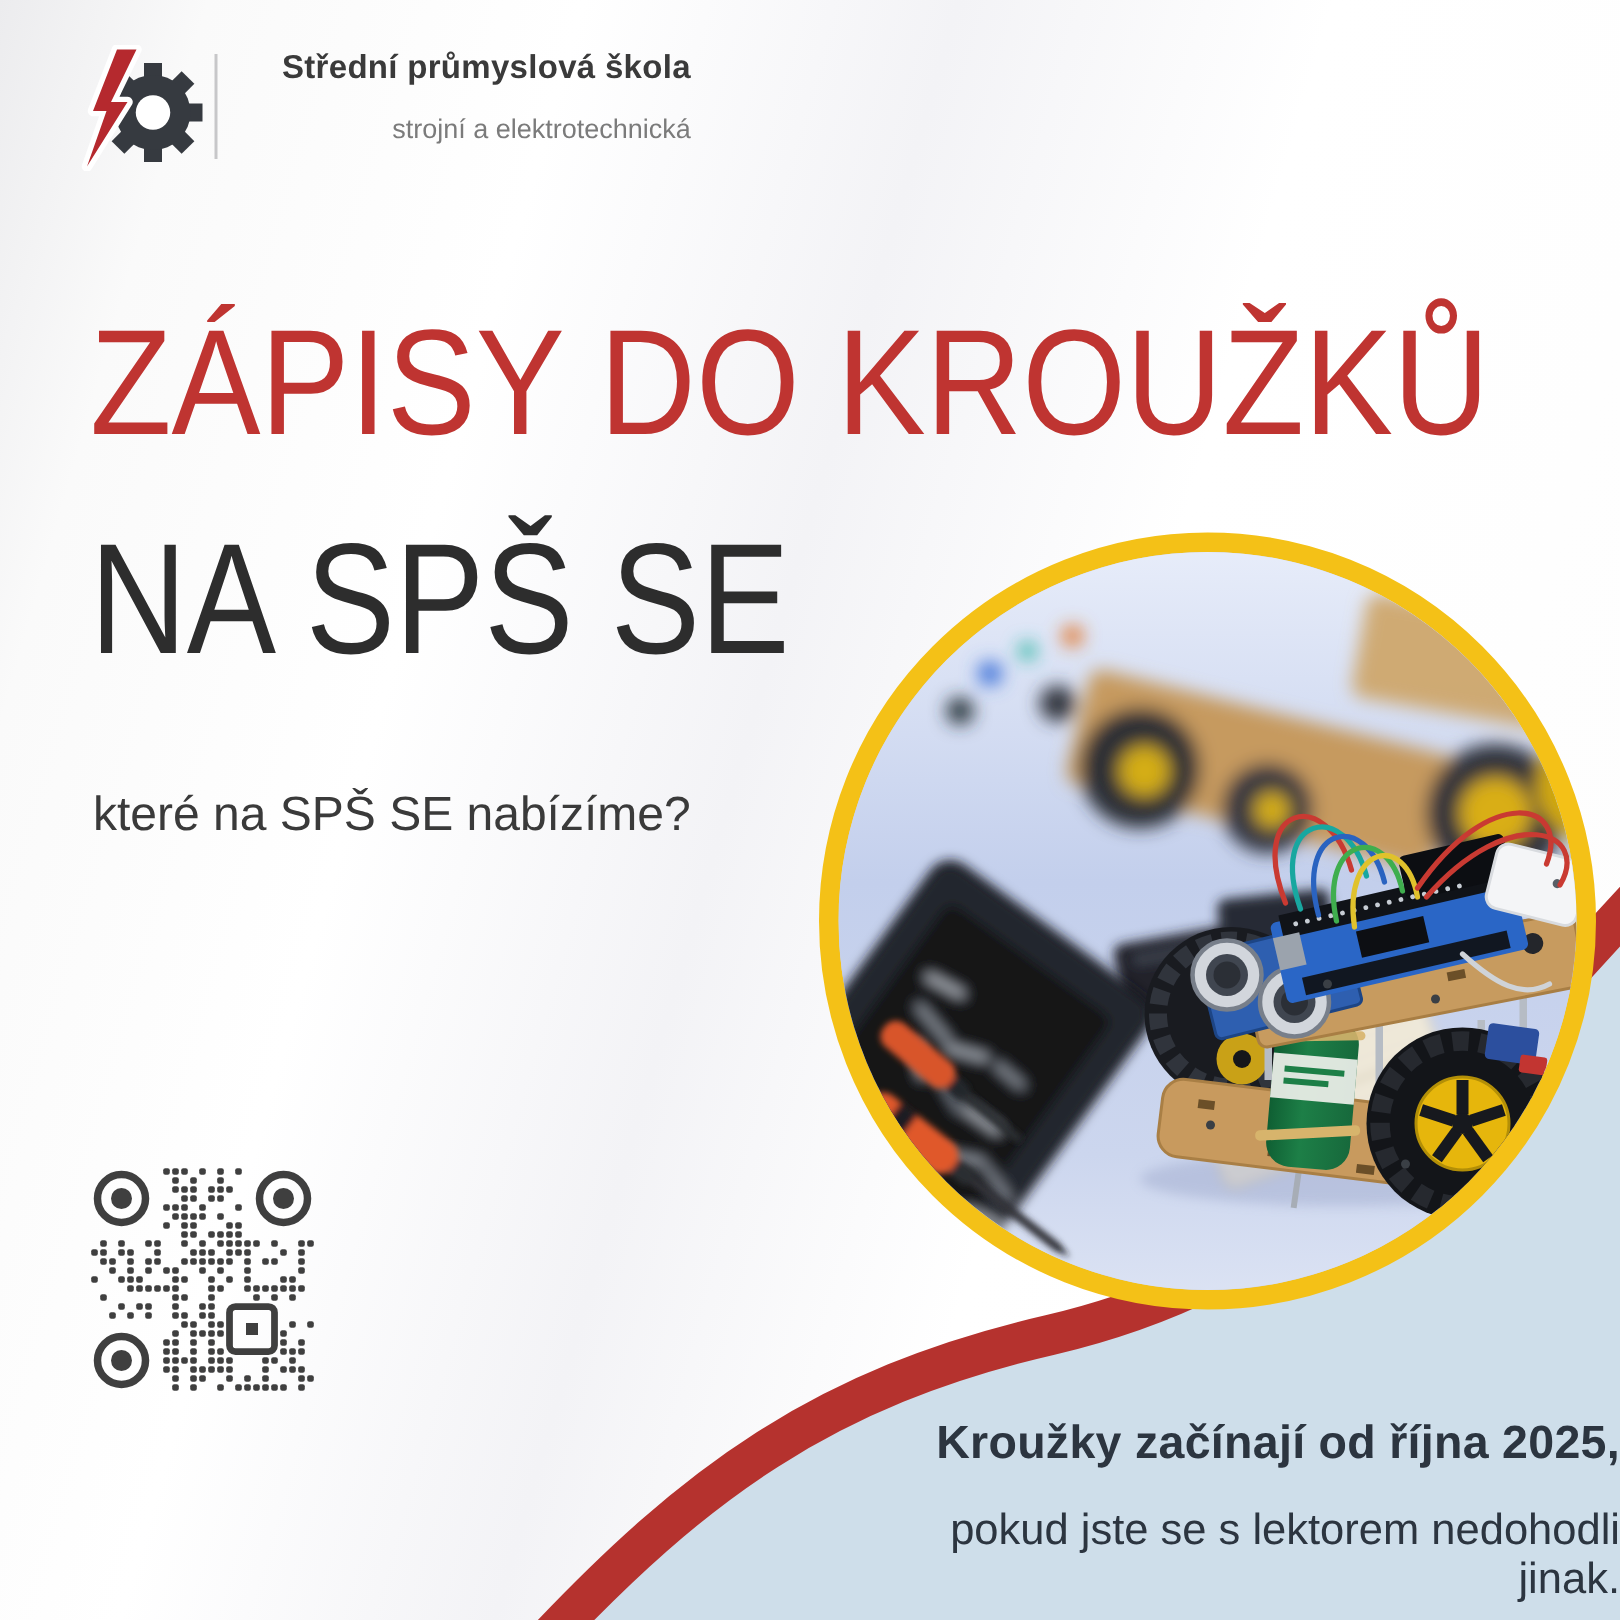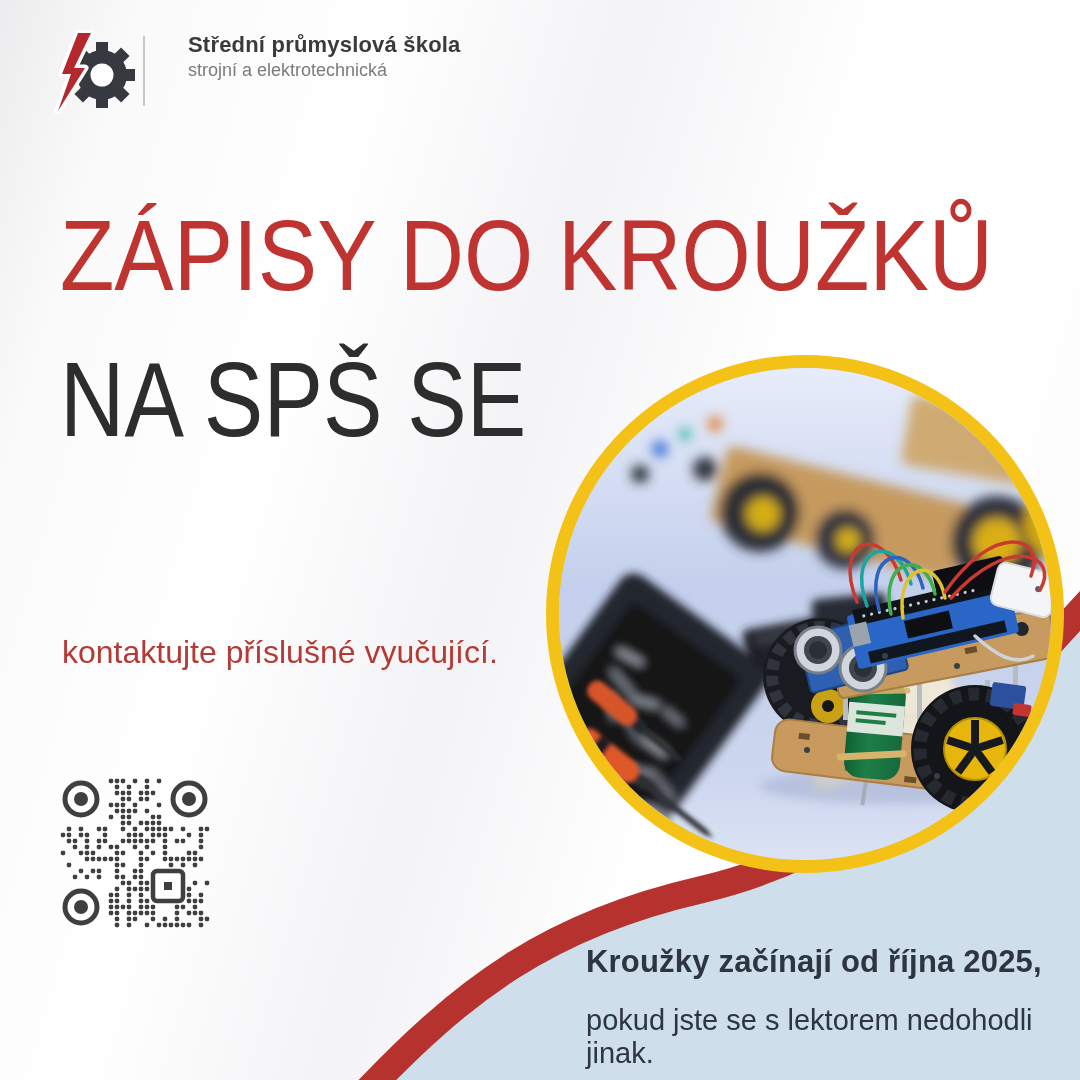--- a/index.html
+++ b/index.html
@@ -1,27 +1,28 @@
 <!DOCTYPE html>
 <html><head>
 <meta charset="utf-8">
 <style>
   html,body{margin:0;padding:0;}
   .poster{
     position:relative;width:1080px;height:1080px;overflow:hidden;
     font-family:"Liberation Sans","DejaVu Sans",sans-serif;
     background:linear-gradient(106deg,#ececee 0%,#fafafa 10%,#ffffff 28%,#f3f3f6 46%,#ffffff 64%,#fdfdfd 100%);
+    text-align:right;
   }
   
   .logo{position:absolute;left:52px;top:30px;display:flex;align-items:flex-start;}
   .logo-mark{width:84px;height:84px;}
   .logo-divider{position:absolute;left:91px;top:6px;width:2px;height:70px;background:#c7c7c9;}
   .logo-text{margin-left:52px;padding-top:4px;line-height:1;}
   .logo-title{font-size:22px;font-weight:bold;color:#3a3a3a;letter-spacing:.2px;}
-  .logo-sub{font-size:18px;color:#7b7b7b;margin-top:5px;}
+  .logo-sub{font-size:18px;color:#7b7b7b;margin-top:21px;}
   
   .h1{
     position:absolute;left:60px;top:198px;margin:0;
     font-size:100px;font-weight:normal;color:#bf3431;letter-spacing:0;
     transform:scaleX(.89);transform-origin:left top;white-space:nowrap;
   }
   .h2{
     position:absolute;left:60px;top:340px;margin:0;
     font-size:105px;font-weight:normal;color:#2d2d2d;
     transform:scaleX(.85);transform-origin:left top;white-space:nowrap;
@@ -80,24 +81,24 @@
     <div class="logo-text">
       <div class="logo-title">Střední průmyslová škola</div>
       <div class="logo-sub">strojní a elektrotechnická</div>
     </div>
   </div>
 
   <h1 class="h1">ZÁPISY DO KROUŽKŮ</h1>
   <h1 class="h2">NA SPŠ SE</h1>
 
   <div class="intro">
+    <div>které na SPŠ SE nabízíme?</div>
   </div>
 
   <div class="cta">
-    <div>kontaktujte příslušné vyučující.</div>
   </div>
 
   <svg id="qr-svg" class="qr" viewBox="0 0 150 150" aria-hidden="true">
       <rect x="0.8" y="54.8" width="4.4" height="4.4" rx="1.4" fill="#3f3f3f"></rect>
       <rect x="0.8" y="72.8" width="4.4" height="4.4" rx="1.4" fill="#3f3f3f"></rect>
       <rect x="6.8" y="48.8" width="4.4" height="4.4" rx="1.4" fill="#3f3f3f"></rect>
       <rect x="6.8" y="54.8" width="4.4" height="4.4" rx="1.4" fill="#3f3f3f"></rect>
       <rect x="6.8" y="60.8" width="4.4" height="4.4" rx="1.4" fill="#3f3f3f"></rect>
       <rect x="6.8" y="84.8" width="4.4" height="4.4" rx="1.4" fill="#3f3f3f"></rect>
       <rect x="12.8" y="60.8" width="4.4" height="4.4" rx="1.4" fill="#3f3f3f"></rect>

